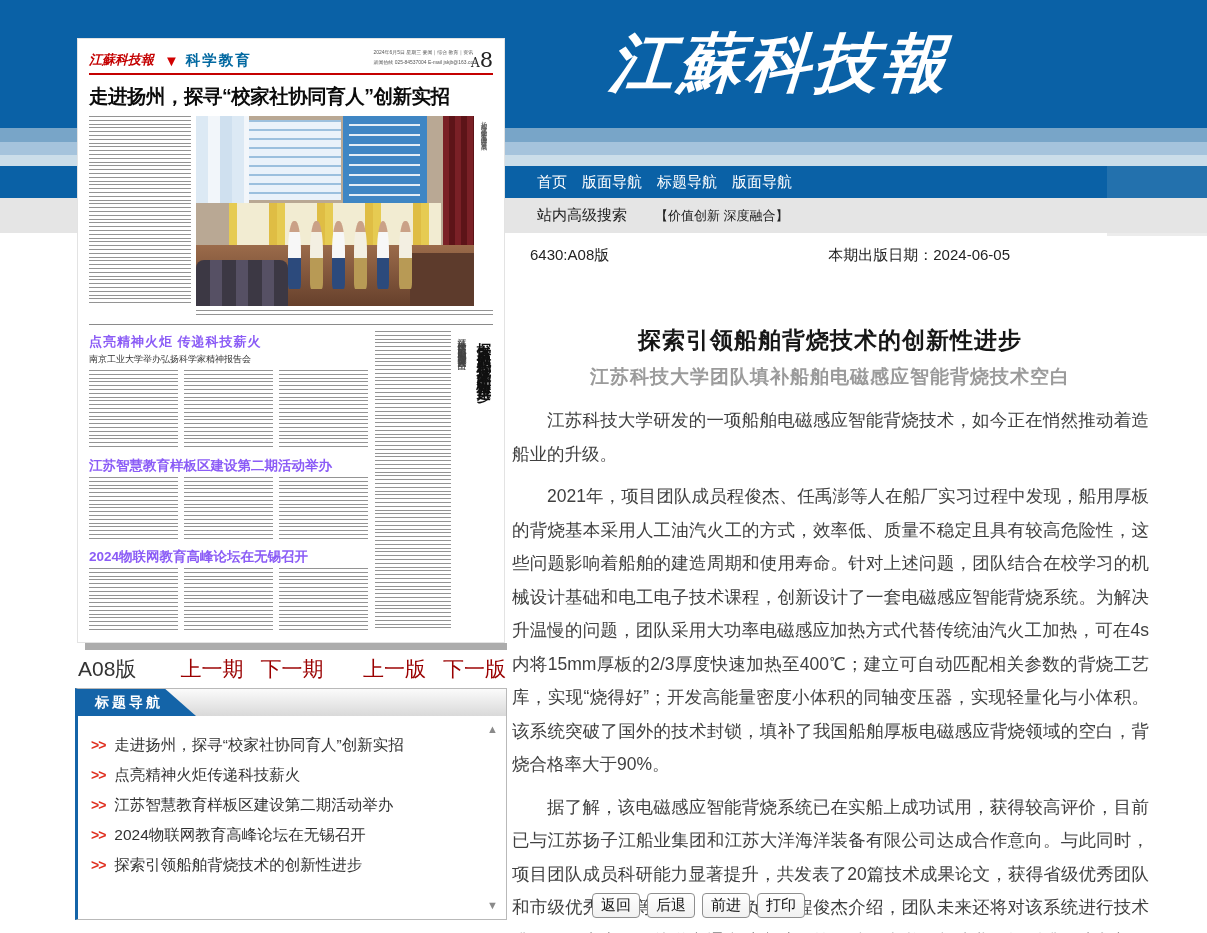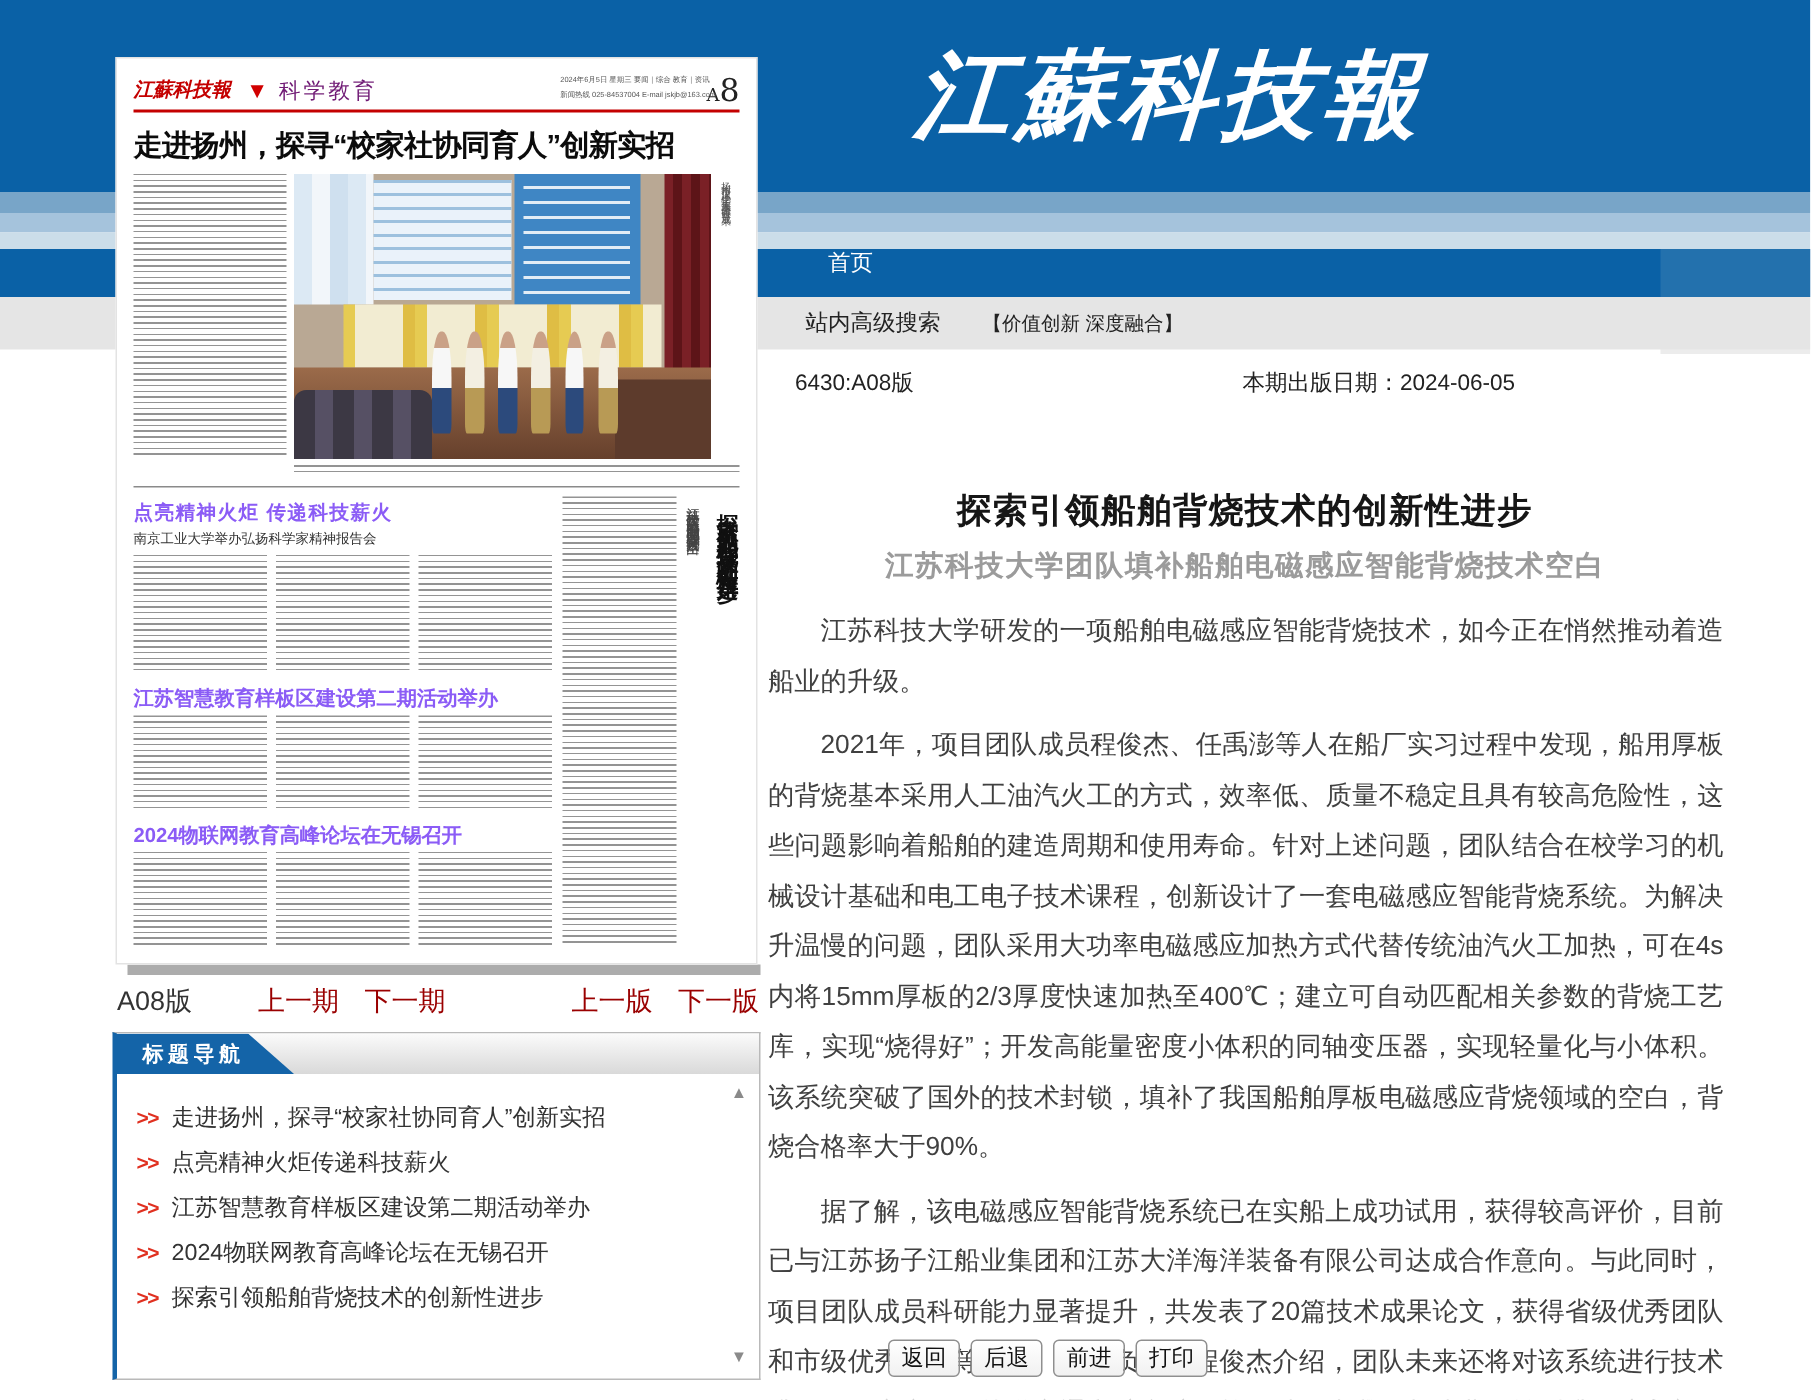--- a/index.html
+++ b/index.html
@@ -11,37 +11,37 @@
   .logo{position:absolute;left:610px;top:20px;width:420px;color:#fff;
         font-family:"DejaVu Serif",serif;font-weight:bold;font-style:italic;
         font-size:64px;letter-spacing:4px;white-space:nowrap;transform:skewX(-4deg);}
   .strips{position:absolute;left:0;top:128px;width:1207px;height:38px;}
   .strip1{height:14px;background:#78A5C8;}
   .strip2{height:13px;background:#A5C3DC;}
   .strip3{height:11px;background:#CBDDE9;}
   .topnav{position:absolute;left:0;top:166px;width:1207px;height:32px;background:#0A61A6;}
   .topnav-cap{position:absolute;right:0;top:166px;width:100px;height:32px;background:#2371AD;}
   .topnav ul{list-style:none;margin:0;padding:0;position:absolute;left:537px;top:0;height:32px;
-             display:flex;align-items:center;gap:15px;flex-direction:column;}
+             display:flex;align-items:center;gap:15px;}
   .topnav a{color:#fff;font-size:15px;text-decoration:none;cursor:pointer;}
   .searchbar{position:absolute;left:0;top:198px;width:1207px;height:35px;background:#E5E5E5;text-align:right;}
   .searchbar-cap{position:absolute;right:0;top:198px;width:100px;height:38px;background:#ECECEC;}
   .searchbar .inner{position:absolute;left:537px;top:0;height:35px;display:flex;align-items:center;gap:28px;}
   .search-link{font-size:15px;color:#222;cursor:pointer;}
   .slogan{font-size:13px;color:#222;}
 
   
   .thumb{position:absolute;left:77px;top:38px;width:428px;height:605px;background:#fff;
          z-index:5;border:1px solid #e3e3e3;box-sizing:border-box;padding:9px 11px;cursor:pointer;}
   .thumb-shadow{position:absolute;left:85px;top:643px;width:422px;height:7px;background:#ACACAC;z-index:4;}
   .mast{display:flex;align-items:center;height:24px;}
   .np-brand{color:#C40000;font-family:"DejaVu Serif",serif;font-style:italic;font-weight:bold;
             font-size:13px;white-space:nowrap;}
   .np-tri{color:#D10000;font-size:15px;margin:0 7px 0 10px;line-height:1;}
-  .np-section{font-size:14.5px;font-weight:normal;color:#701a75;letter-spacing:2px;}
+  .np-section{font-size:14.5px;font-weight:bold;color:#0369a1;letter-spacing:2px;}
   .mast-sp{flex:1;}
   .np-tiny{width:170px;text-align:right;}
   .np-tiny div{font-size:9px;color:#555;line-height:10px;white-space:nowrap;
                transform:scale(0.55);transform-origin:top right;}
   .np-pageno{font-family:"DejaVu Serif",serif;color:#222;margin-left:4px;font-size:12px;}
   .np-pageno b{font-size:21px;font-weight:normal;}
   .np-rule{height:2px;background:#C40000;margin-top:1px;}
   .np-headline{font-size:19.5px;font-weight:900;color:#0b0b0b;letter-spacing:-0.5px;
                margin:8px 0 6px;white-space:nowrap;}
   .photo-row{display:flex;gap:5px;height:190px;}
@@ -82,21 +82,21 @@
   .simcols > div{flex:1;}
   .h86{height:80px;} .h62{height:64px;} .h60{height:62px;}
   .rz{width:118px;display:flex;gap:4px;}
   .rz .rz-sim{flex:1;}
   .v-sub{width:13px;writing-mode:vertical-rl;font-size:9px;color:#444;letter-spacing:1px;white-space:nowrap;}
   .v-title{width:21px;writing-mode:vertical-rl;font-size:14.5px;font-weight:bold;color:#101010;
            letter-spacing:3px;white-space:nowrap;}
 
   
   .issue-nav{position:absolute;left:78px;top:655px;width:428px;display:flex;align-items:center;
-             font-size:18px;}
+             font-size:21px;}
   .issue-nav .pg{color:#333;}
   .issue-nav a{color:#9A0000;text-decoration:none;cursor:pointer;}
   .issue-nav .g1{margin-left:44px;} .issue-nav .g2{margin-left:17px;}
   .issue-nav .sp{flex:1;}
 
   
   .tnav{position:absolute;left:75px;top:688px;width:432px;height:232px;background:#fff;
         border:1px solid #b9b9b9;border-left:3px solid #1464A8;box-sizing:border-box;}
   .tnav-head{position:relative;height:27px;background:linear-gradient(#fbfbfb,#d9d9d9);}
   .tnav-tab{position:absolute;left:0;top:0;width:118px;height:27px;background:#1464A8;

